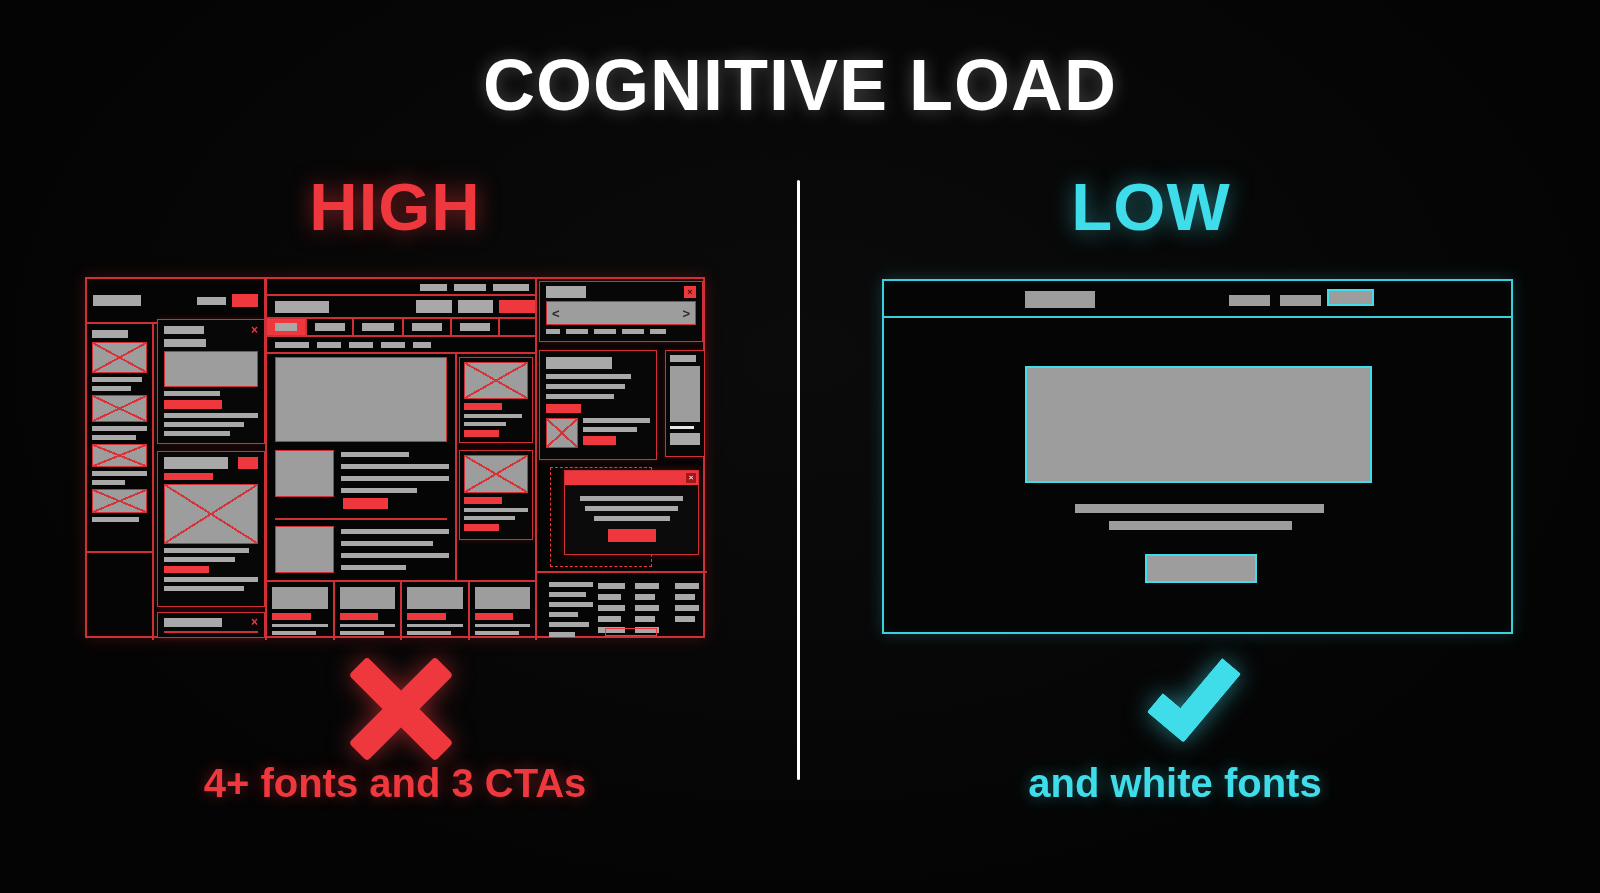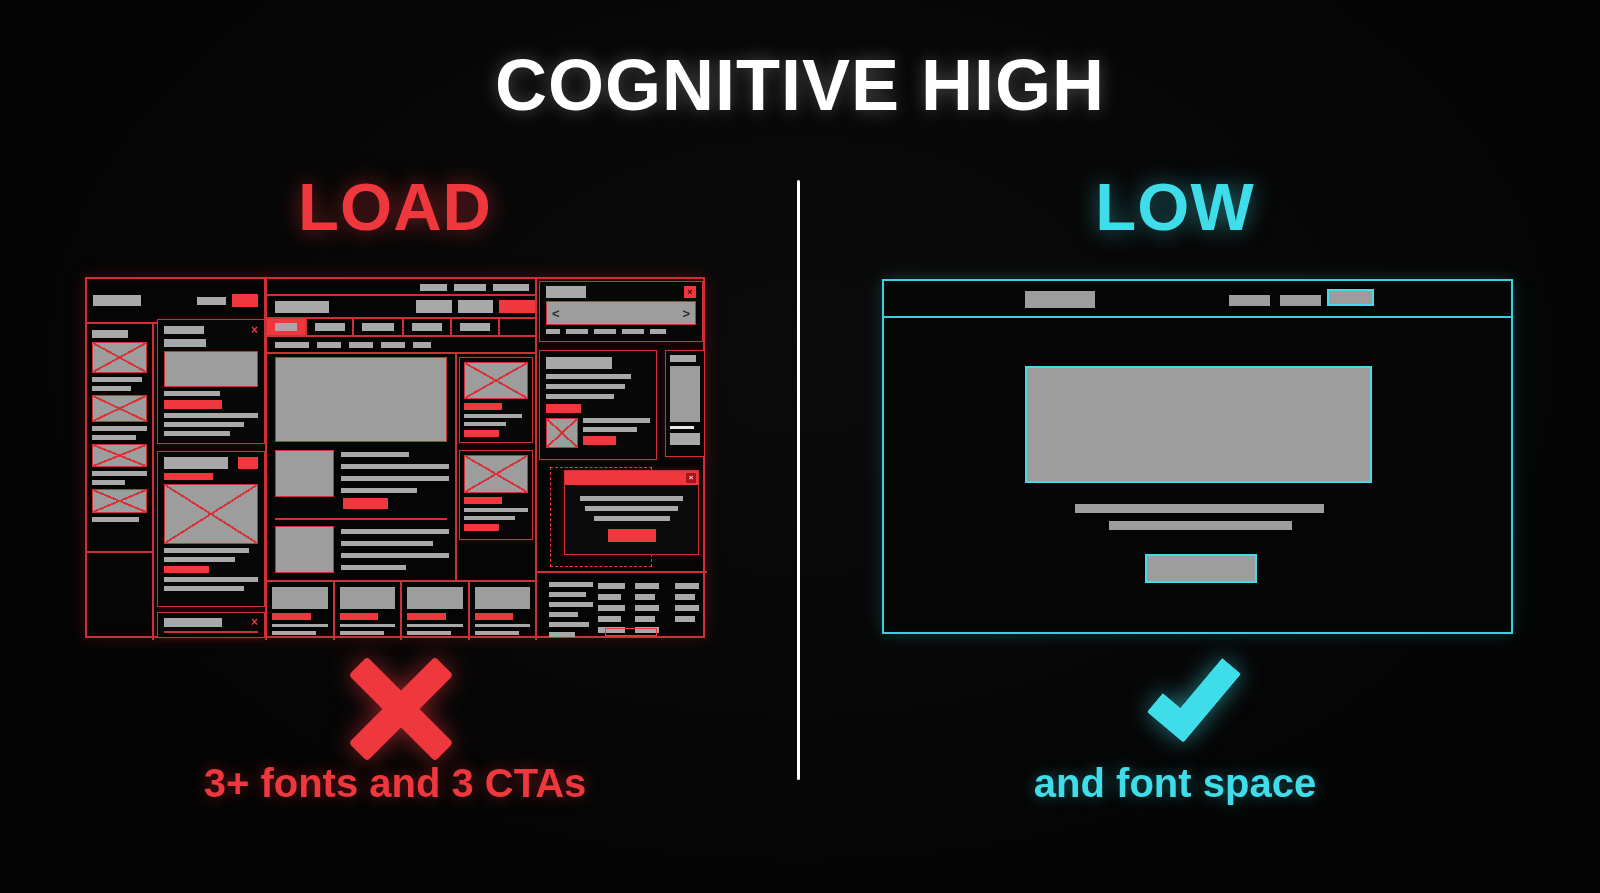--- a/index.html
+++ b/index.html
@@ -21,21 +21,21 @@
   i,b{display:block;font-style:normal}
   .fr{display:flex;align-items:center}
   .fc{display:flex;flex-direction:column}
   .sp{flex:1}
 
   
   .title{left:0;right:0;top:44px;text-align:center;color:#fff;font-size:72px;font-weight:bold;
          letter-spacing:1px;text-shadow:0 0 18px rgba(255,255,255,.28)}
   .head{font-size:67px;font-weight:bold;text-align:center;letter-spacing:1px}
   .head-high{left:85px;width:620px;top:168px;color:var(--r);text-shadow:0 0 22px rgba(240,56,62,.55)}
-  .head-low{left:860px;width:630px;top:168px;color:var(--c);text-shadow:0 0 22px rgba(62,221,233,.5)}
+  .head-low{left:836px;width:630px;top:168px;color:var(--c);text-shadow:0 0 22px rgba(62,221,233,.5)}
   .cap{font-size:40px;font-weight:bold;text-align:center;line-height:46px}
   .cap-high{left:85px;width:620px;top:760px;color:var(--r);text-shadow:0 0 16px rgba(240,56,62,.45)}
   .cap-low{left:860px;width:630px;top:760px;color:var(--c);text-shadow:0 0 16px rgba(62,221,233,.4)}
 
   .divider{left:797px;top:180px;width:3px;height:600px;background:#fff;border-radius:2px}
 
   
   .wire{background:var(--bg)}
   .wire-high{left:85px;top:277px;width:620px;height:361px;border:2px solid var(--rb);
              box-shadow:0 0 16px rgba(240,45,50,.22), inset 0 0 10px rgba(240,45,50,.08)}
@@ -75,24 +75,24 @@
            transform:rotate(40deg);border-radius:3px}
 
   
   .cyb{border:2px solid var(--c);background:var(--gi)}
 </style>
 </head>
 <body>
 
 <div class="stage">
 
-  <h1 class="a title">COGNITIVE HIGH</h1>
+  <h1 class="a title">COGNITIVE LOAD</h1>
   <div class="a divider"></div>
 
-  <h2 class="a head head-high">LOAD</h2>
+  <h2 class="a head head-high">HIGH</h2>
 
   <div class="a wire wire-high">
 
     <div class="a fr" style="left:0;top:0;width:179px;height:45px;border-right:2px solid var(--rb);border-bottom:2px solid var(--rb);padding:0 6px;gap:6px">
       <b class="c" style="width:48px;height:11px"></b>
       <i class="sp"></i>
       <b class="c" style="width:29px"></b>
       <b class="cr" style="width:26px;height:13px"></b>
     </div>
 
@@ -346,37 +346,37 @@
       <b class="c" style="height:6px;width:85%"></b>
     </div>
     <div class="a" style="left:518px;top:349px;width:52px;height:8px;border:1.5px solid var(--r)"></div>
   </div>
 
   <div class="a xmark">
     <i class="xb1"></i>
     <i class="xb2"></i>
   </div>
   <div class="a cap cap-high">
-    <div>3+ fonts and 3 CTAs</div>
+    <div>4+ fonts and 3 CTAs</div>
   </div>
 
   <h2 class="a head head-low">LOW</h2>
 
   <div class="a wire wire-low">
     <div class="a" style="left:0;top:0;width:100%;height:37px;border-bottom:2px solid var(--cb)"></div>
     <b class="a gb" style="left:141px;top:10px;width:70px;height:17px"></b>
     <b class="a gb" style="left:345px;top:14px;width:41px;height:11px"></b>
     <b class="a gb" style="left:396px;top:14px;width:41px;height:11px"></b>
     <b class="a cyb" style="left:443px;top:8px;width:47px;height:17px"></b>
     <div class="a cyb" style="left:141px;top:85px;width:347px;height:117px"></div>
     <i class="a gb" style="left:191px;top:223px;width:249px;height:9px"></i>
     <i class="a gb" style="left:225px;top:240px;width:183px;height:9px"></i>
     <b class="a cyb" style="left:261px;top:273px;width:112px;height:29px"></b>
   </div>
 
   <div class="a check">
     <i></i>
   </div>
   <div class="a cap cap-low">
-    <div>and font space</div>
+    <div>and white fonts</div>
   </div>
 
 </div>
 
 </body></html>

